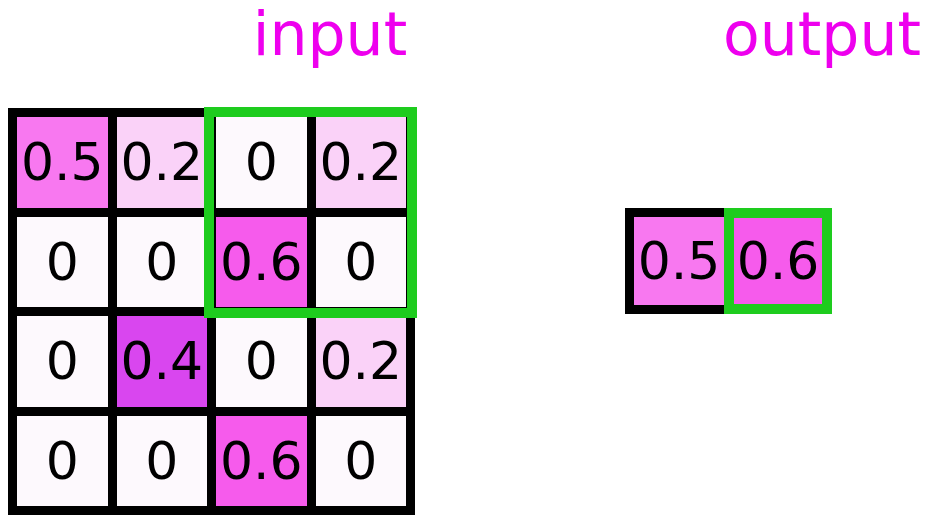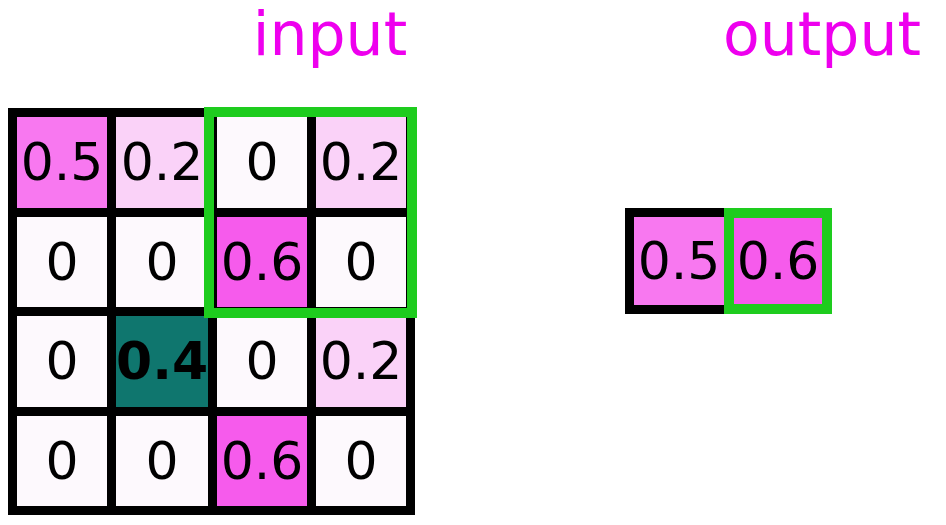--- a/index.html
+++ b/index.html
@@ -96,21 +96,21 @@
   <div class="input-grid">
     <div class="cell" style="background-color: rgb(248, 120, 240);">0.5</div>
     <div class="cell" style="background-color: rgb(250, 210, 248);">0.2</div>
     <div class="cell" style="background-color: rgb(253, 249, 253);">0</div>
     <div class="cell" style="background-color: rgb(250, 210, 248);">0.2</div>
     <div class="cell" style="background-color: rgb(253, 249, 253);">0</div>
     <div class="cell" style="background-color: rgb(253, 249, 253);">0</div>
     <div class="cell" style="background-color: rgb(246, 91, 236);">0.6</div>
     <div class="cell" style="background-color: rgb(253, 249, 253);">0</div>
     <div class="cell" style="background-color: rgb(253, 249, 253);">0</div>
-    <div class="cell" style="background-color: #0f766e; font-weight: bold;">0.4</div>
+    <div class="cell" style="background-color: #d946ef;">0.4</div>
     <div class="cell" style="background-color: rgb(253, 249, 253);">0</div>
     <div class="cell" style="background-color: rgb(250, 210, 248);">0.2</div>
     <div class="cell" style="background-color: rgb(253, 249, 253);">0</div>
     <div class="cell" style="background-color: rgb(253, 249, 253);">0</div>
     <div class="cell" style="background-color: rgb(246, 91, 236);">0.6</div>
     <div class="cell" style="background-color: rgb(253, 249, 253);">0</div>
   </div>
 
   <div class="highlight-box"></div>
 

